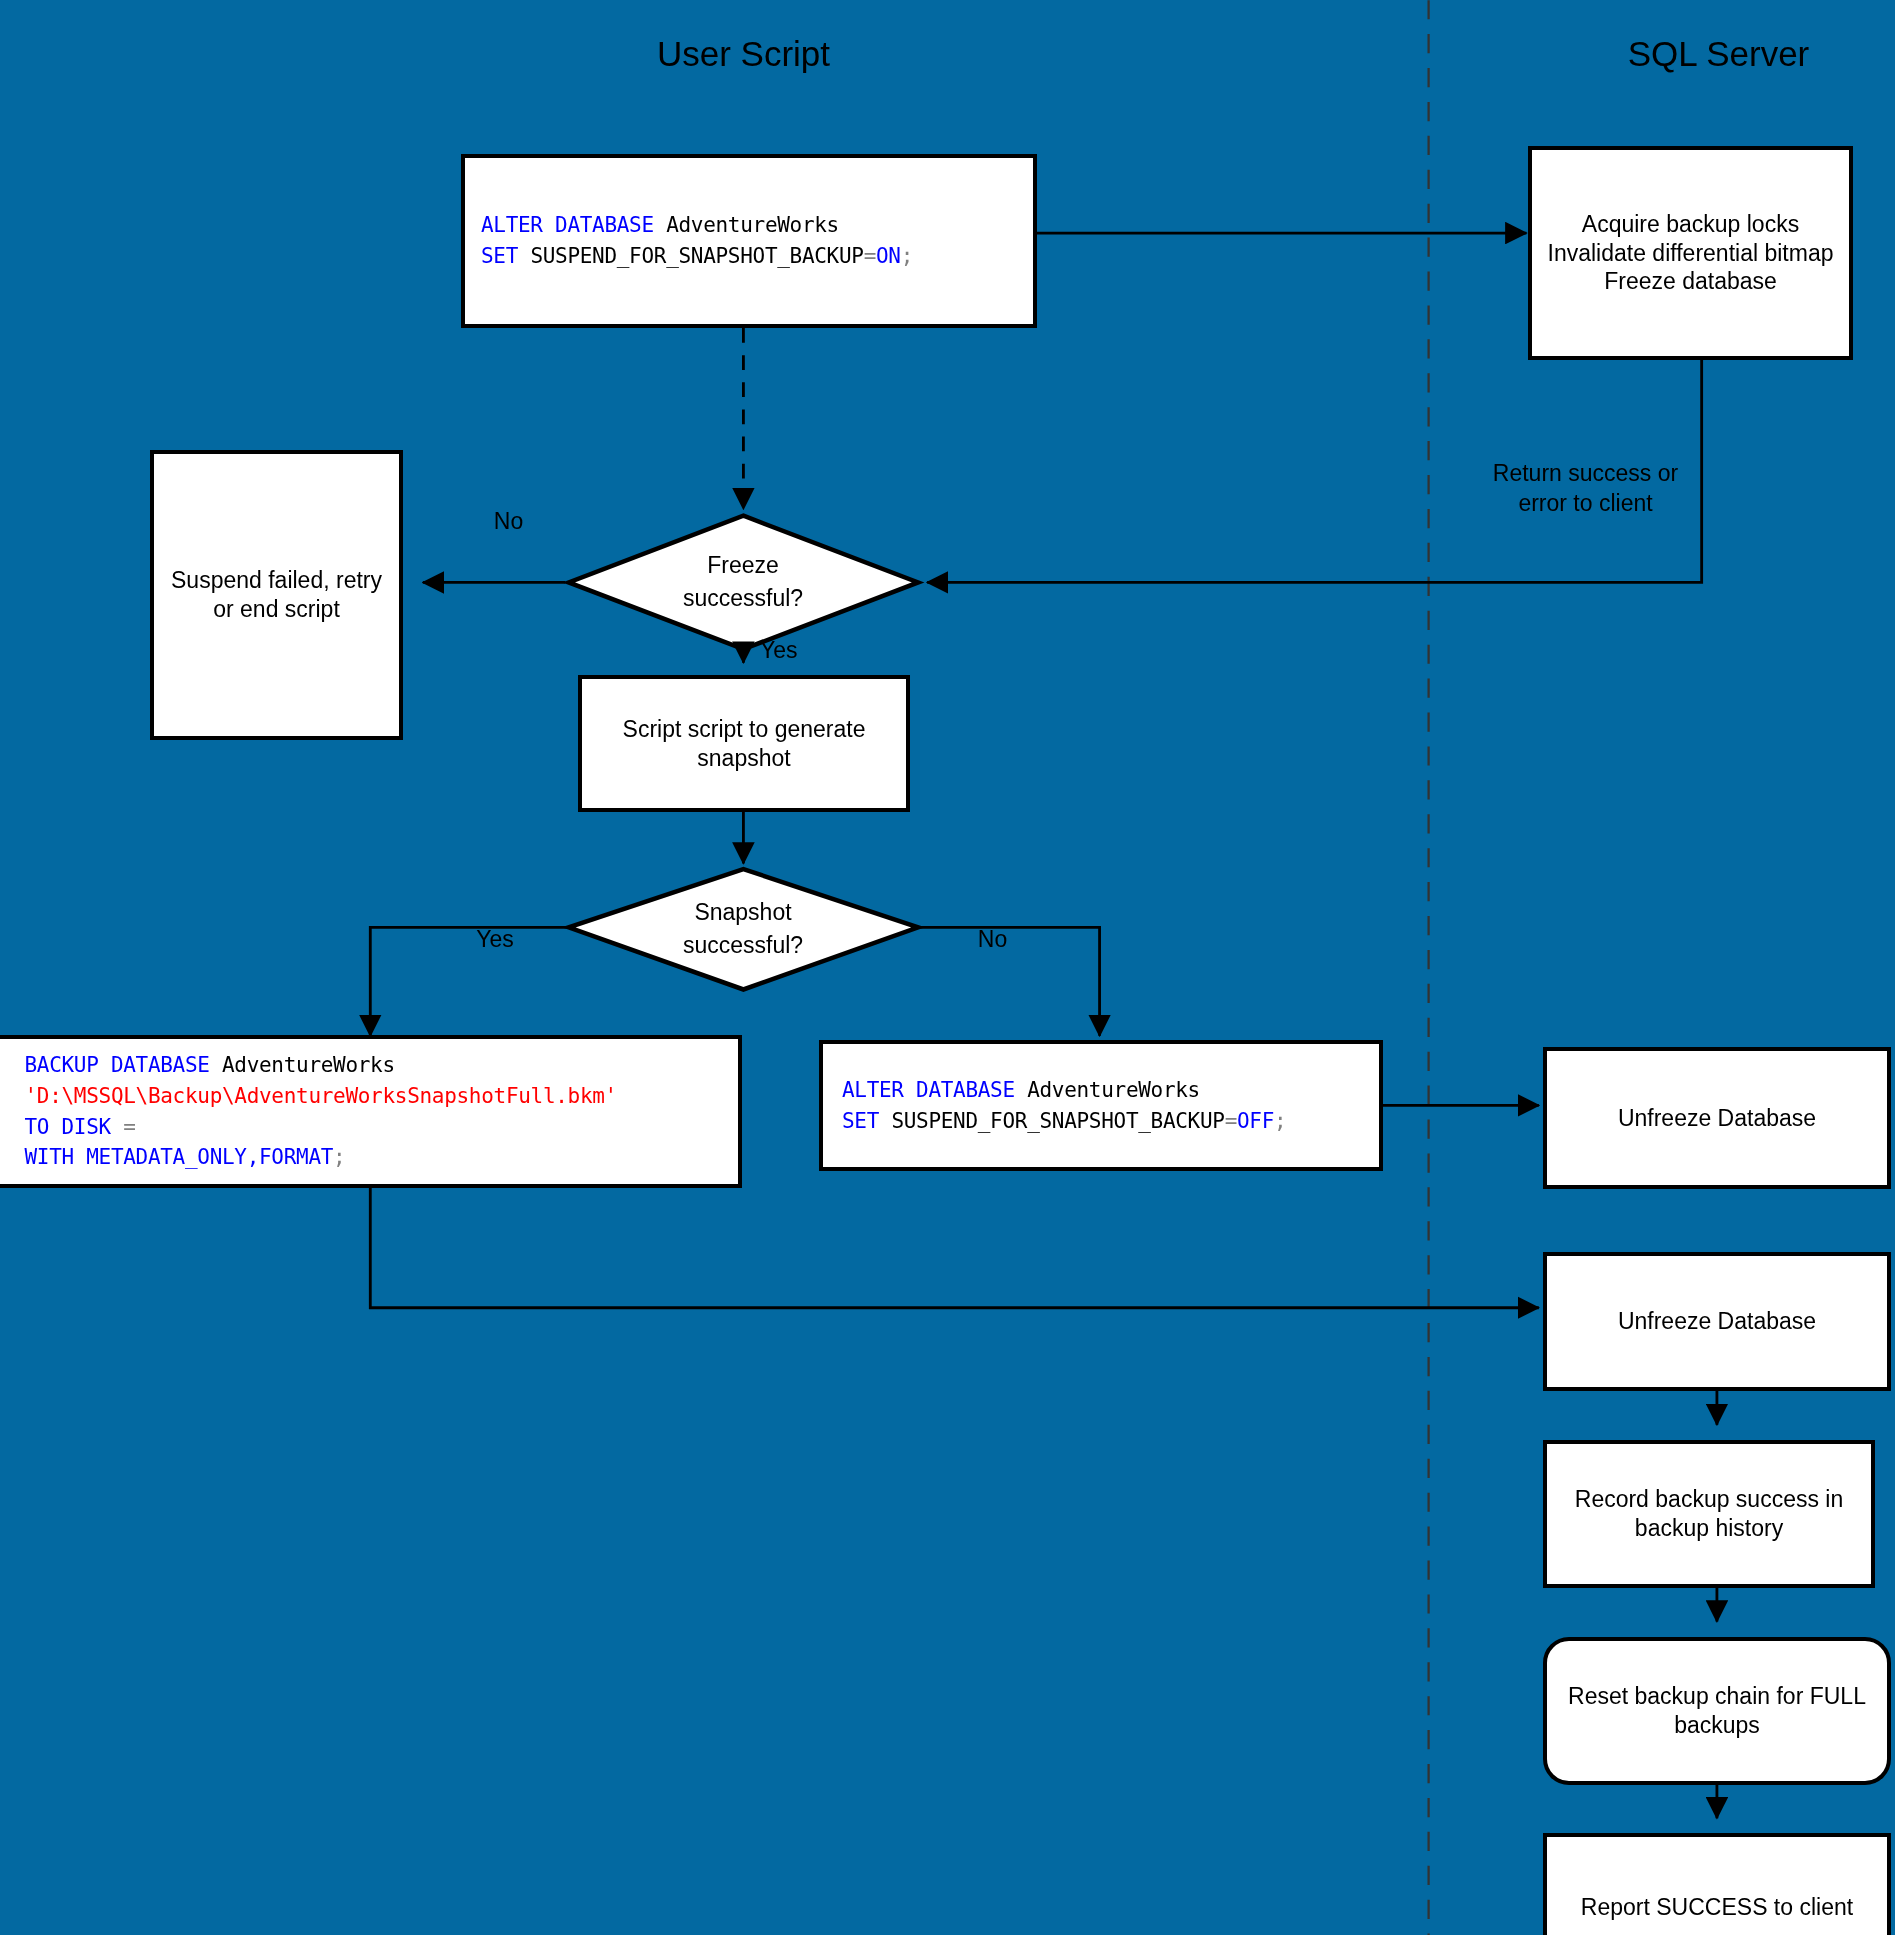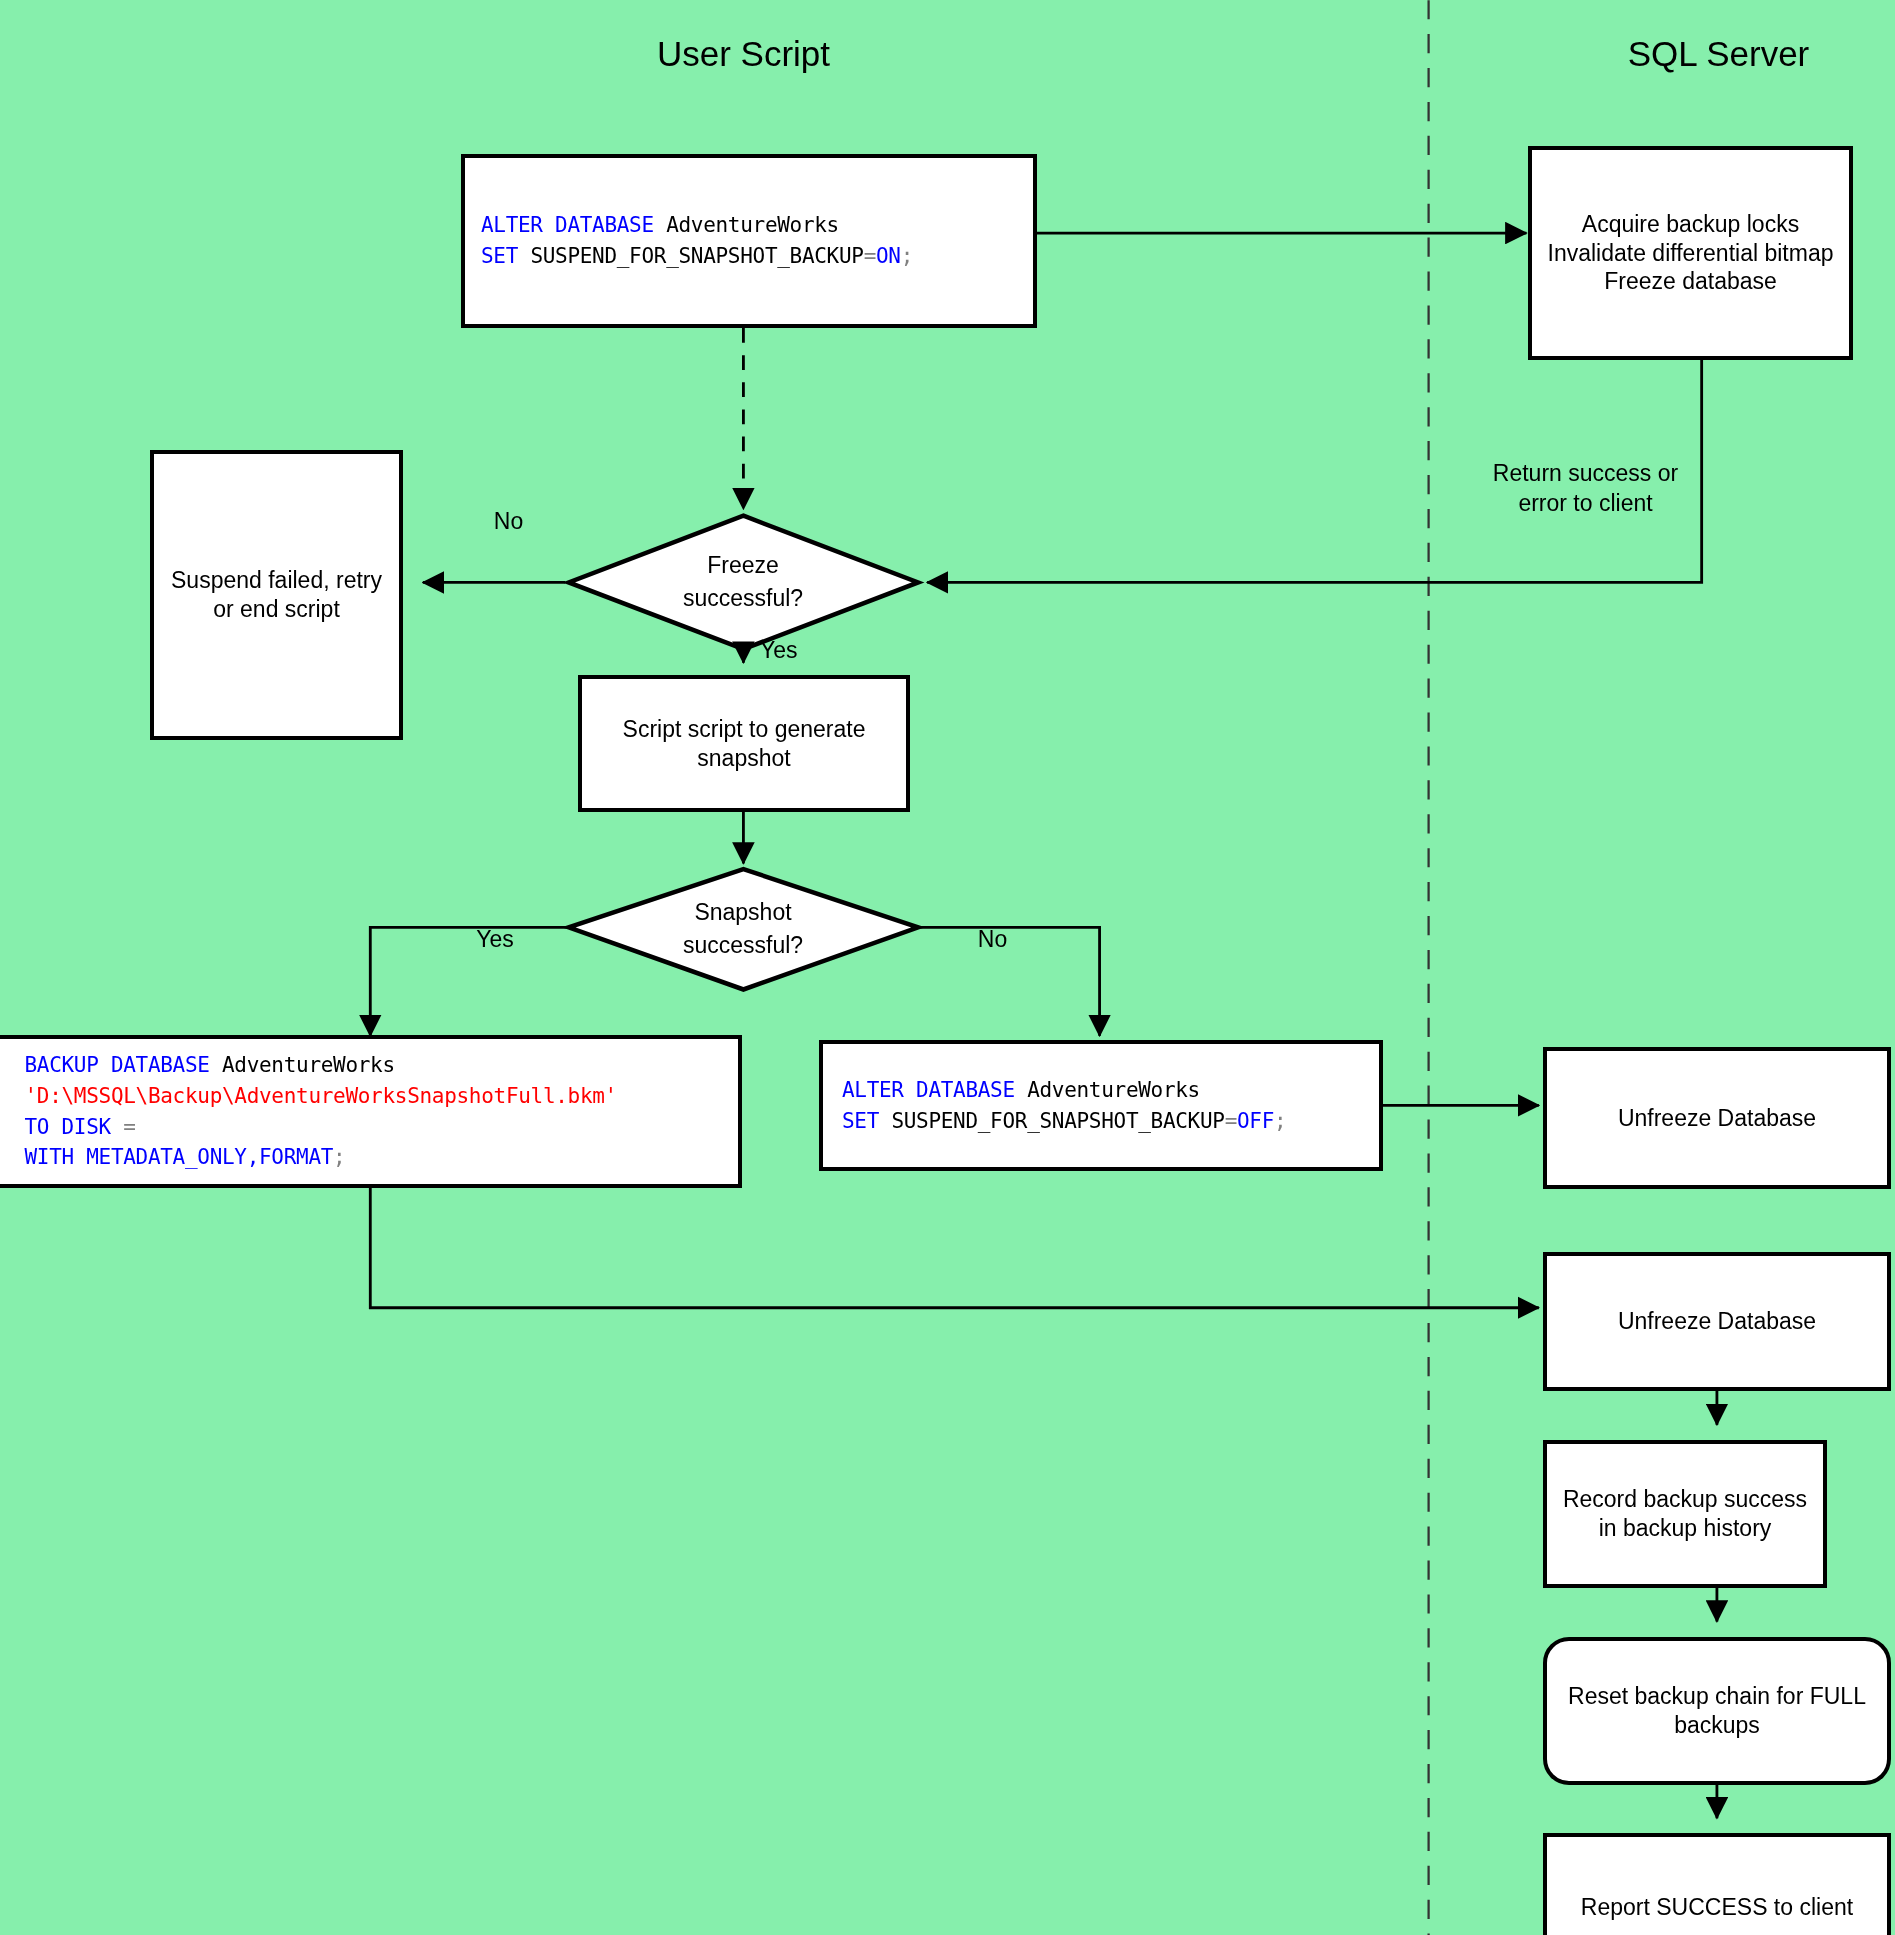--- a/index.html
+++ b/index.html
@@ -1,21 +1,21 @@
 <!DOCTYPE html>
 <html style="font-size:9px"><head>
 <meta charset="utf-8">
 <style>
   html,body{margin:0;padding:0;background:#e2e2e2;}
   body{
     width:1895px;height:1936px;
     font-family:"Liberation Sans", sans-serif;
     overflow:hidden;
   }
-  #canvas{position:relative;width:1895px;height:1936px;background:#86efac;}
+  #canvas{position:relative;width:1895px;height:1936px;background:#0369a1;}
   svg.layer{position:absolute;top:0;left:0;width:1895px;height:1936px;}
 
   .lane-title{
     position:absolute;
     font-size:35px;
     color:#000;
     text-align:center;
     white-space:nowrap;
     font-family:"Liberation Sans", sans-serif;
   }
@@ -169,21 +169,21 @@
   </div>
 
   <div class="node" style="left:1543px;top:1033px;width:348px;height:142px;">
     <div class="txt">Unfreeze Database</div>
   </div>
 
   <div class="node" style="left:1543px;top:1238px;width:348px;height:139px;">
     <div class="txt">Unfreeze Database</div>
   </div>
 
-  <div class="node" style="left:1543px;top:1426px;width:284px;height:148px;">
+  <div class="node" style="left:1543px;top:1426px;width:332px;height:148px;">
     <div class="txt">Record backup success in
 backup history</div>
   </div>
 
   <div class="node" style="left:1543px;top:1623px;width:348px;height:148px;border-radius:26px;">
     <div class="txt">Reset backup chain for FULL
 backups</div>
   </div>
 
   <div class="node" style="left:1543px;top:1819px;width:348px;height:148px;">

